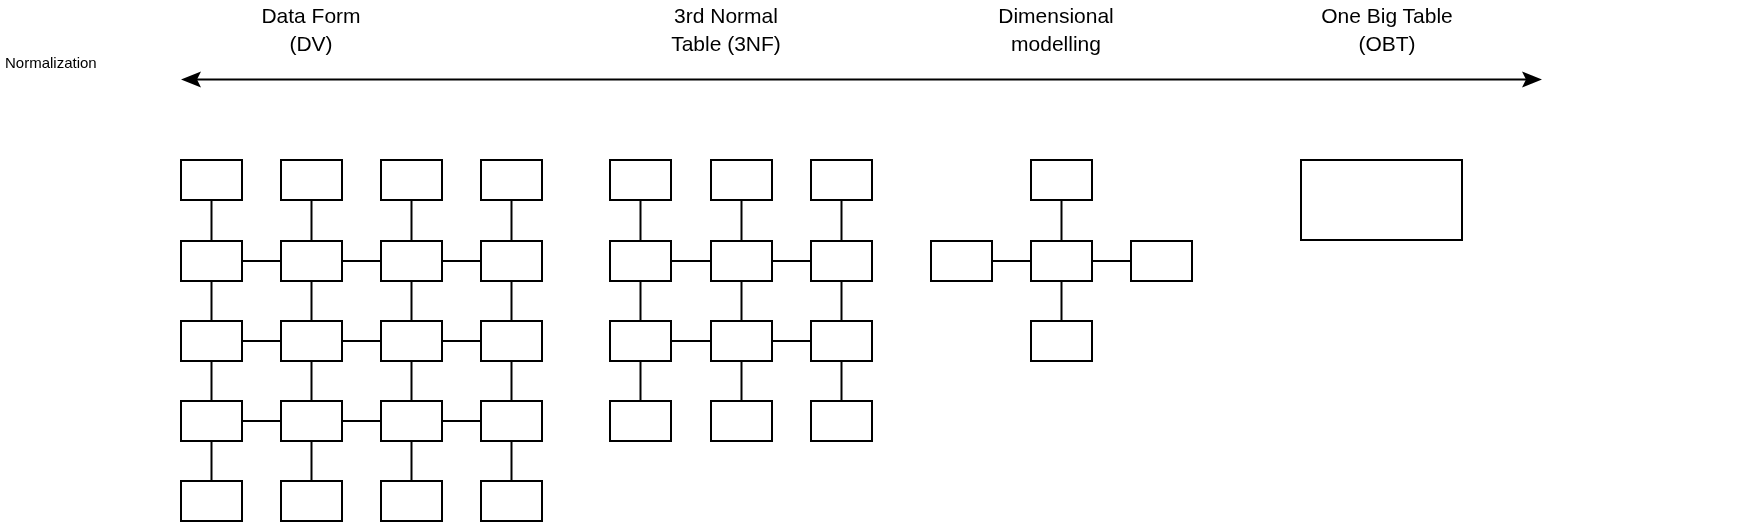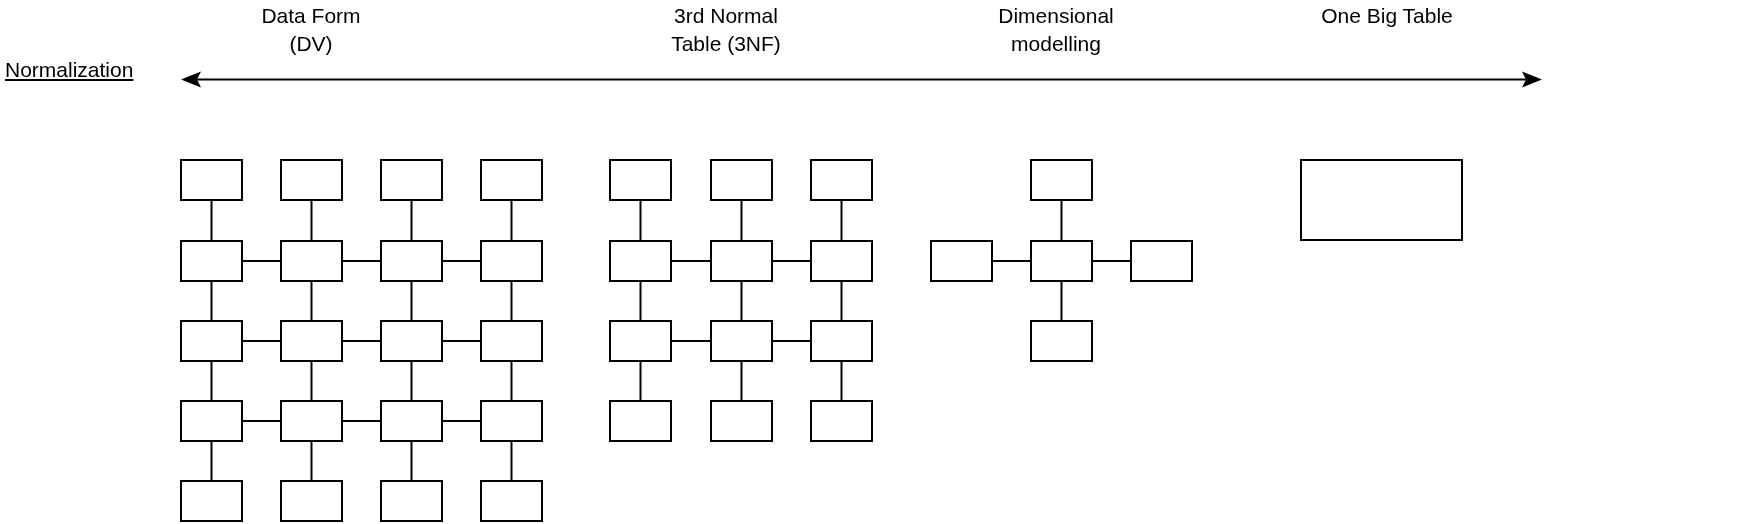--- a/index.html
+++ b/index.html
@@ -13,24 +13,23 @@
   }
   .canvas svg{position:absolute;left:0;top:0;}
   .approach-title{
     position:absolute;top:2px;
     transform:translateX(-50%);
     text-align:center;
     font-size:21px;line-height:28px;
     white-space:nowrap;
   }
   .axis-label{
-    position:absolute;top:56px;
-    font-size:21px;line-height:28px;
+    position:absolute;top:49px;
+    font-size:15px;line-height:28px;
     white-space:nowrap;
-    text-decoration:underline;
   }
   .axis-label.left{left:5px;}
   .axis-label.right{left:1565px;}
 </style>
 </head>
 <body>
 
 <div class="canvas">
 
   <svg id="diagram-svg" width="1742" height="524" viewBox="0 0 1742 524">
@@ -132,15 +131,16 @@
     <div>Table (3NF)</div>
   </div>
 
   <div class="approach-title" id="title-2" style="left: 1056px;">
     <div>Dimensional</div>
     <div>modelling</div>
   </div>
 
   <div class="approach-title" id="title-3" style="left: 1387px;">
     <div>One Big Table</div>
+    <div>(OBT)</div>
   </div>
 
 </div>
 
 </body></html>

